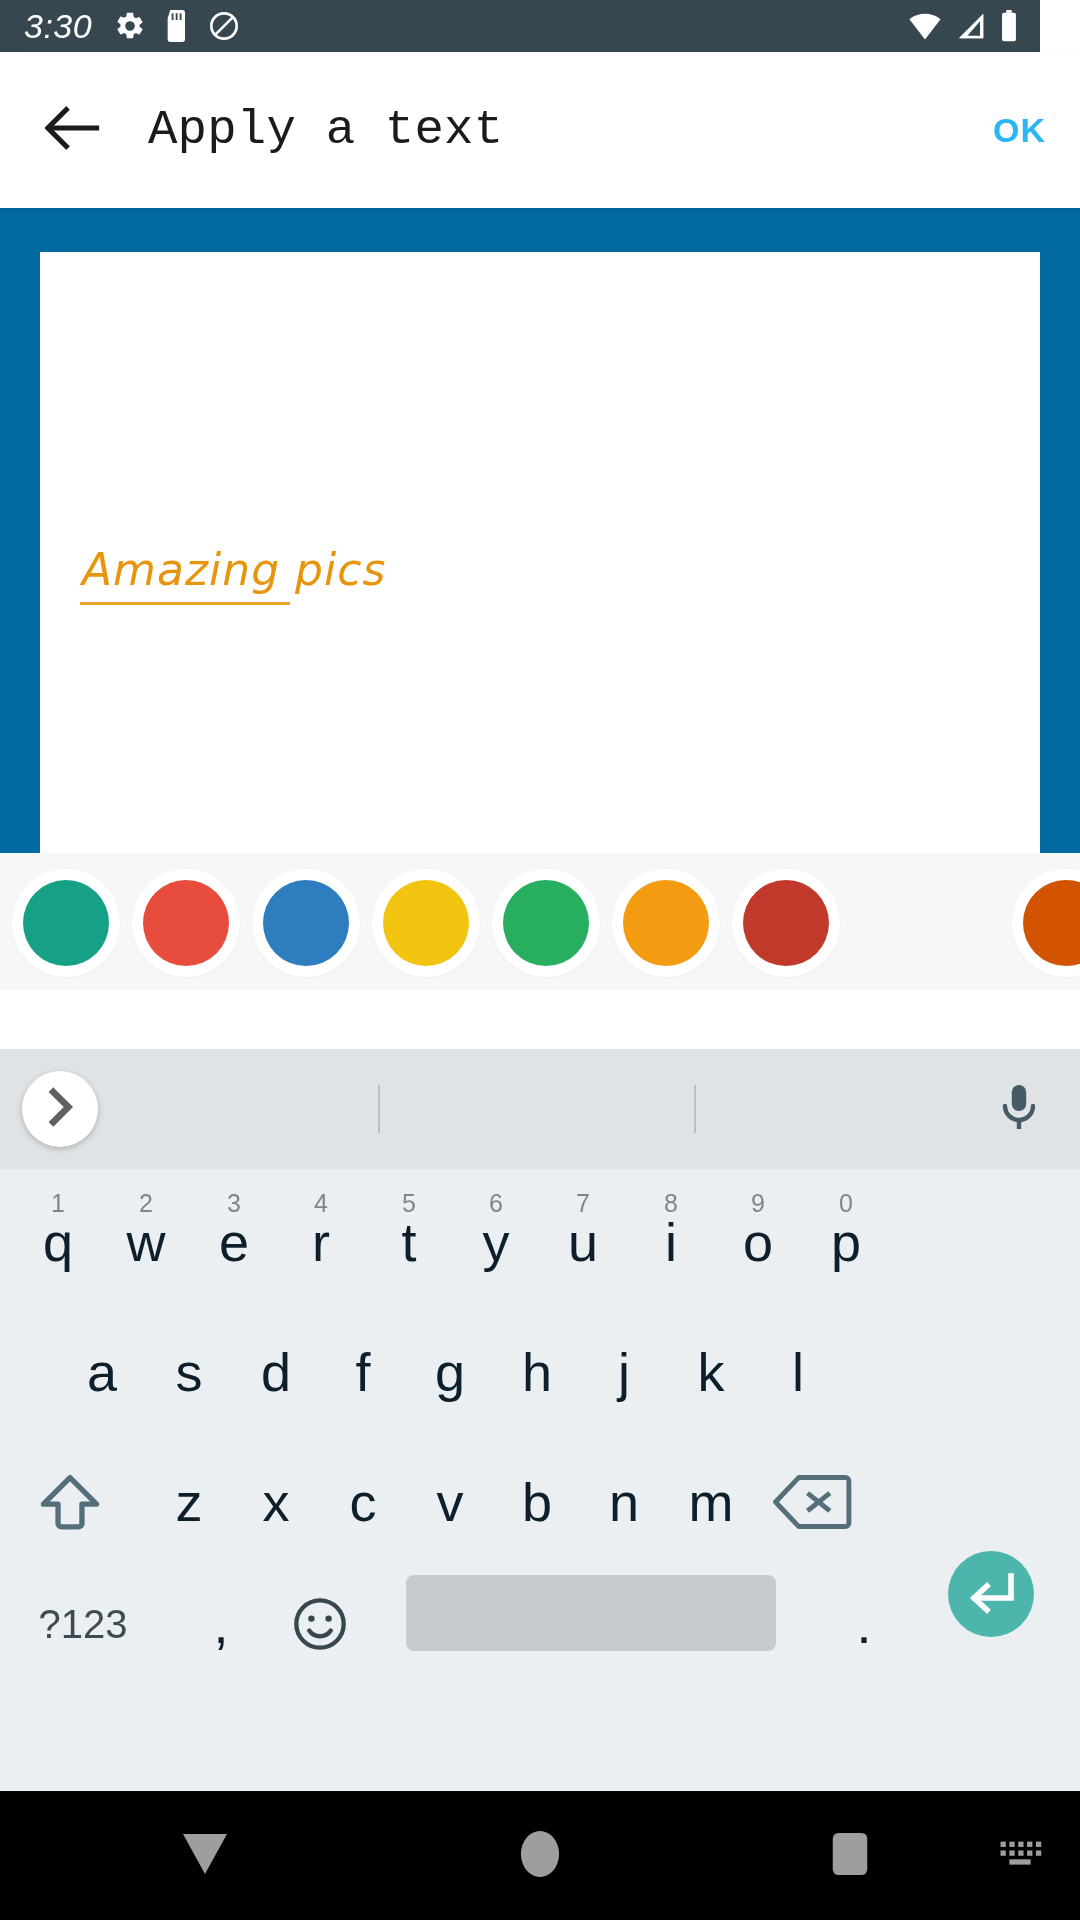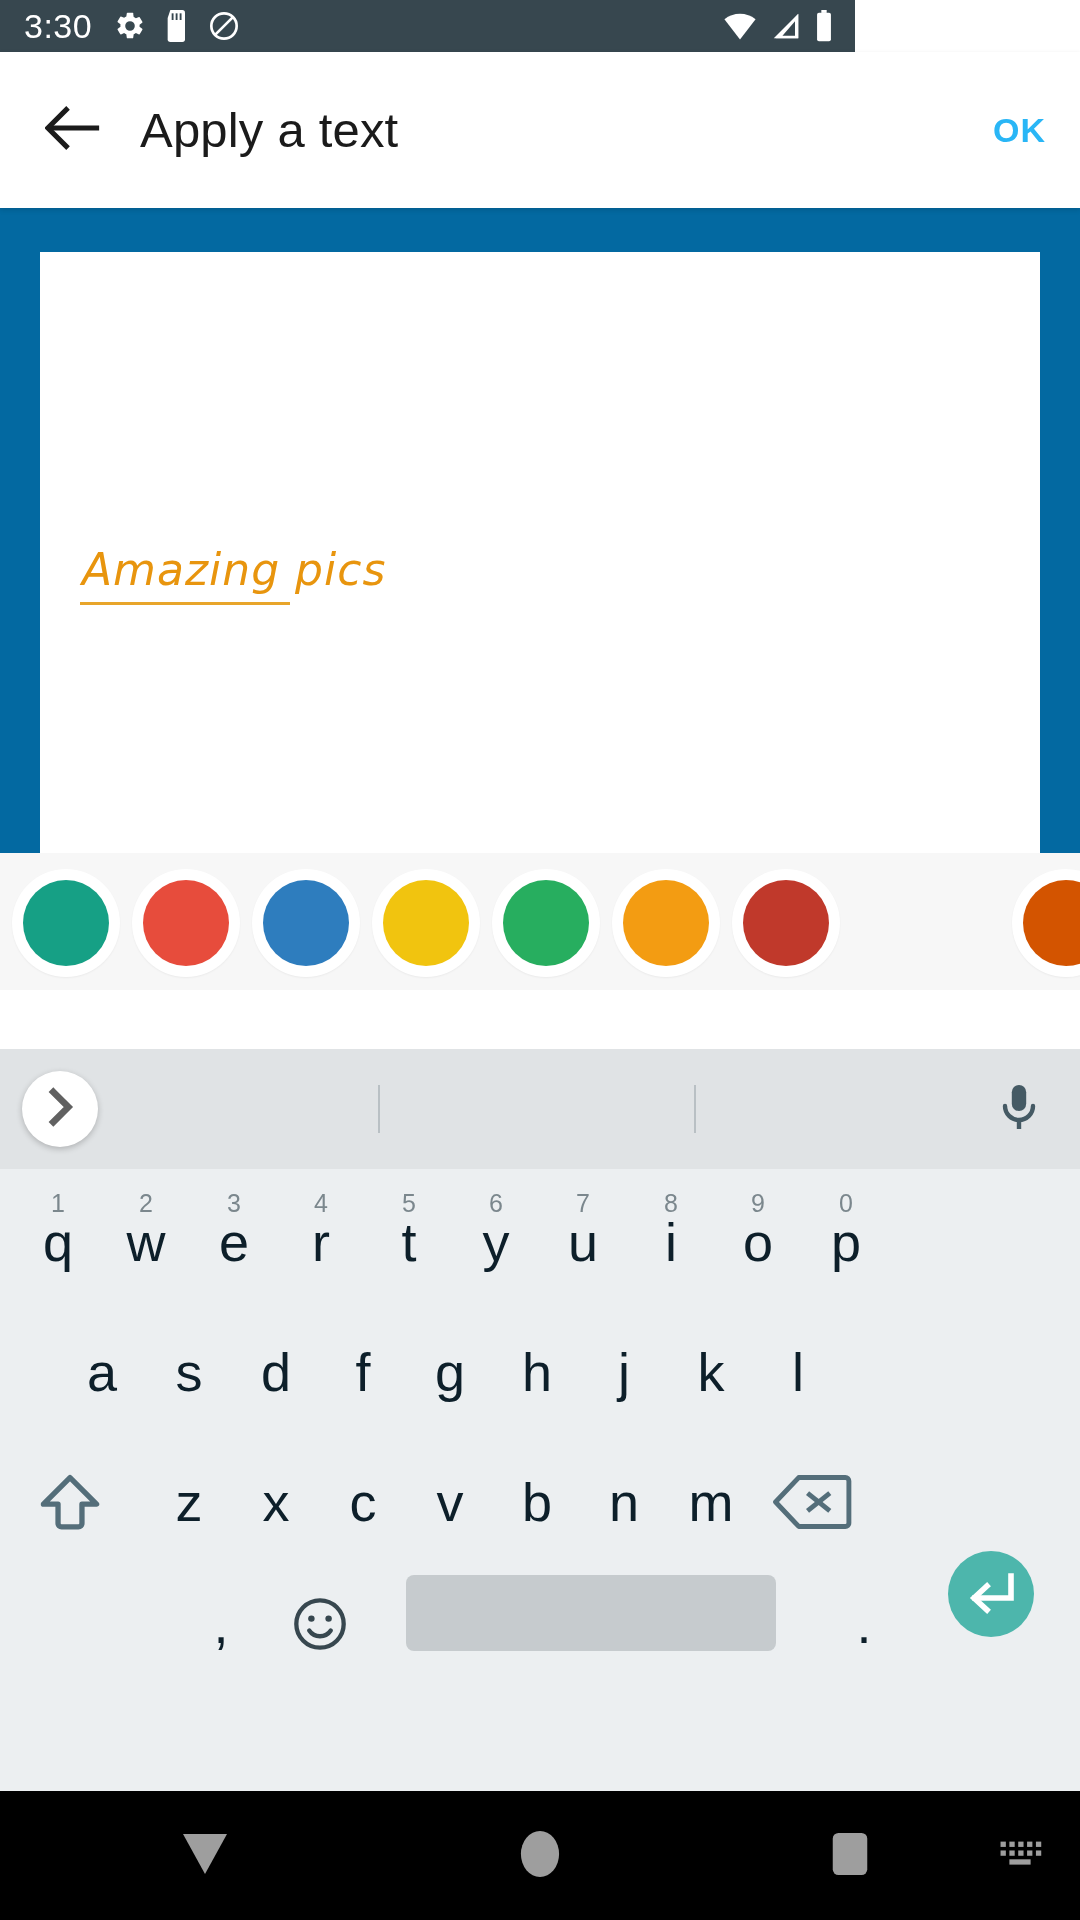--- a/index.html
+++ b/index.html
@@ -6,22 +6,22 @@
   html, body {
     width: 1080px; height: 1920px;
     background: #ffffff;
     font-family: "Liberation Sans", sans-serif;
     overflow: hidden;
   }
   #screen { position: relative; width: 1080px; height: 1920px; }
 
   
   .statusbar {
-    position: absolute; left: 0; top: 0; width: 855px; height: 52px;
-    background: #37474f; display: flex; align-items: center;
+    position: absolute; left: 0; top: 0; width: 1040px; height: 52px;
+    background: #37474f; display: flex; align-items: center; font-style: italic;
   }
   .sb-time {
     color: #ffffff; font-size: 34px; margin-left: 24px; letter-spacing: .5px;
     font-family: "Liberation Sans", sans-serif;
   }
   .sb-left-icons { display: flex; align-items: center; gap: 18px; margin-left: 22px; }
   .sb-right-icons {
     position: absolute; right: 22px; top: 0; height: 52px;
     display: flex; align-items: center; gap: 14px;
   }
@@ -32,22 +32,22 @@
     position: absolute; left: 0; top: 52px; width: 1080px; height: 156px;
     background: #ffffff; display: flex; align-items: center;
     box-shadow: 0 2px 5px rgba(0,0,0,.13);
     z-index: 5;
   }
   .back-btn {
     width: 96px; height: 96px; margin-left: 26px;
     display: flex; align-items: center; justify-content: center;
   }
   .appbar-title {
-    font-size: 49px; color: #1b1b1b; margin-left: 18px;
-    font-family: Liberation Sans, sans-serif; letter-spacing: .2px;
+    font-size: 49px; color: #1b1b1b; margin-left: 26px;
+    font-family: Liberation Mono, monospace; letter-spacing: .2px;
   }
   .ok-btn {
     position: absolute; right: 34px; top: 50%; transform: translateY(-50%);
     font-size: 34px; color: #29b6f6; font-weight: bold; letter-spacing: 1px;
   }
 
   
   .editor-area {
     position: absolute; left: 0; top: 208px; width: 1080px; height: 645px;
     background: #0369a1;
@@ -365,20 +365,23 @@
     <div class="key-wrap" style="left:758px; top:278px">
       <div class="key-label">
         <svg width="80" height="60" viewBox="0 0 36 26">
           <path d="M12 2h21a1.6 1.6 0 0 1 1.6 1.6v18.8A1.6 1.6 0 0 1 33 24H12L1.6 13z" fill="none" stroke="#546e7a" stroke-width="2.2" stroke-linejoin="round"></path>
           <line x1="16" y1="9" x2="26" y2="17" stroke="#546e7a" stroke-width="2.2"></line>
           <line x1="26" y1="9" x2="16" y2="17" stroke="#546e7a" stroke-width="2.2"></line>
         </svg>
       </div>
     </div>
 
+    <div class="key-wrap" style="left:18px; top:400px; width:130px">
+      <div class="key-label sym-key">?123</div>
+    </div>
     <div class="key-wrap" style="left:167px; top:400px">
       <div class="key-label">,</div>
     </div>
     <div class="key-wrap" style="left:266px; top:400px">
       <div class="key-label">
         <svg width="56" height="56" viewBox="0 0 26 26">
           <circle cx="13" cy="13" r="11" fill="none" stroke="#37474f" stroke-width="2"></circle>
           <circle cx="9" cy="10.5" r="1.5" fill="#37474f"></circle>
           <circle cx="17" cy="10.5" r="1.5" fill="#37474f"></circle>
           <path d="M8 16a6 6 0 0 0 10 0" fill="none" stroke="#37474f" stroke-width="2" stroke-linecap="round"></path>

